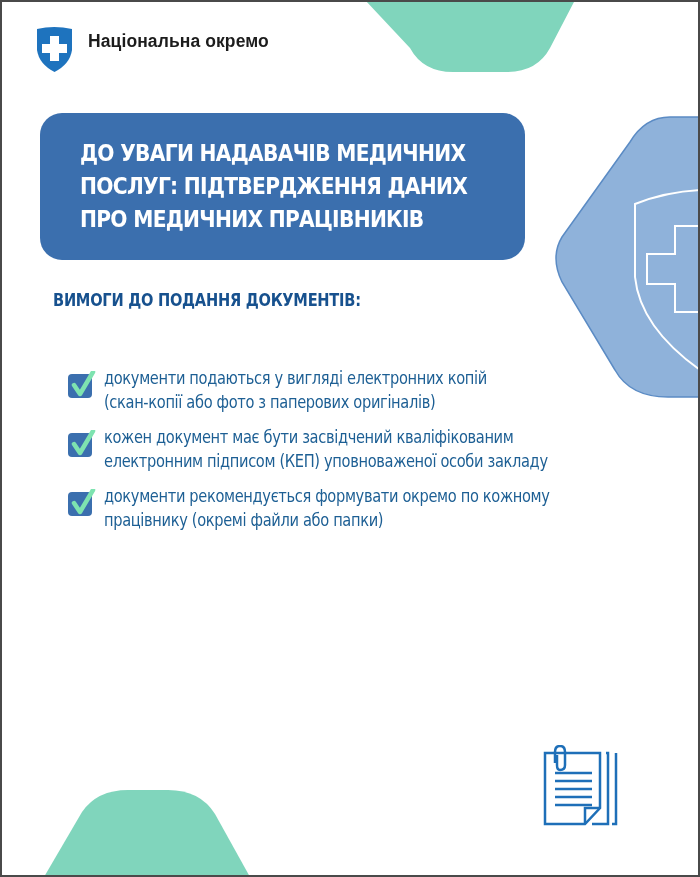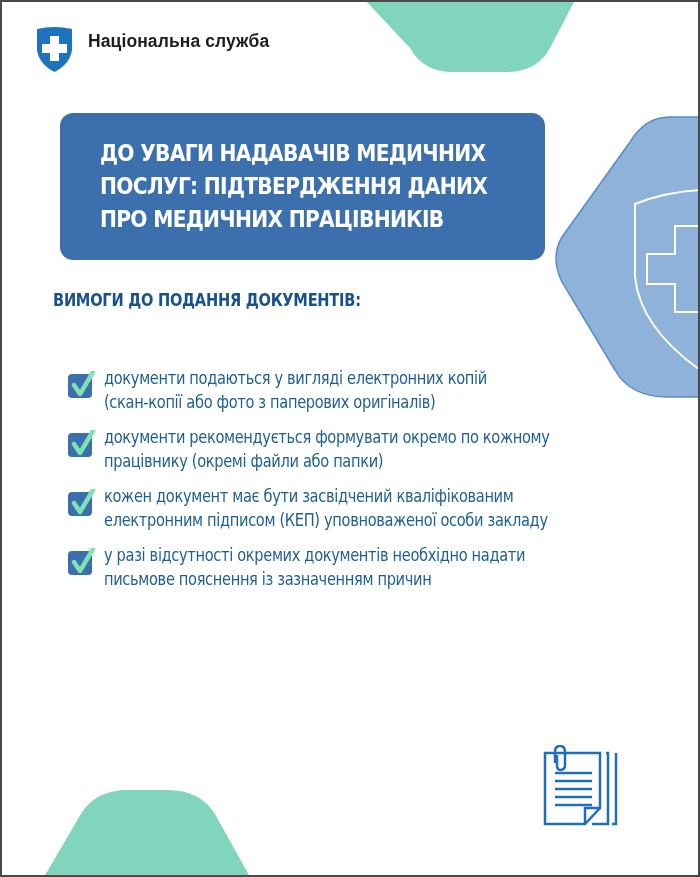--- a/index.html
+++ b/index.html
@@ -1,21 +1,21 @@
 <!DOCTYPE html>
 <html><head>
 <meta charset="utf-8">
 <style>
   html, body { margin: 0; padding: 0; }
   body { width: 700px; height: 877px; background: #ffffff; position: relative; overflow: hidden; font-family: "Liberation Sans", sans-serif; }
   .frame { position: absolute; inset: 0; border: 2px solid #4a4a4a; box-sizing: border-box; pointer-events: none; z-index: 10; }
   .deco { position: absolute; }
   .logo { position: absolute; left: 35px; top: 26px; display: flex; align-items: flex-start; gap: 14px; }
   .logo-text { font-weight: 700; font-size: 17.5px; line-height: 22px; color: #1c1c1c; margin-top: 4px; letter-spacing: 0.1px; }
-  .title-card { position: absolute; left: 60px; top: 113px; width: 485px; height: 147px; background: #3b6fae; border-radius: 13px; box-sizing: border-box; padding: 24px 0 0 40px; }
+  .title-card { position: absolute; left: 40px; top: 113px; width: 485px; height: 147px; background: #3b6fae; border-radius: 22px; box-sizing: border-box; padding: 24px 0 0 40px; }
   .title-card .line { color: #ffffff; font-family: "DejaVu Sans", sans-serif; font-weight: 700; font-size: 23px; line-height: 33px; letter-spacing: -0.8px; transform: scaleX(0.88); transform-origin: left; white-space: nowrap; }
   .section-heading { position: absolute; left: 53px; top: 290px; color: #17518e; font-family: "DejaVu Sans", sans-serif; font-weight: 700; font-size: 17px; letter-spacing: -0.3px; transform: scaleX(0.86); transform-origin: left; white-space: nowrap; }
   .req-list { position: absolute; left: 52px; top: 350px; margin: 16px; padding: 0; list-style: none; }
   .req-item { display: flex; align-items: flex-start; margin-bottom: 11px; }
   .check { width: 28px; height: 28px; flex: 0 0 28px; margin-top: 5px; margin-right: 8px; position: relative; }
   .req-text { color: #1d5f94; font-family: "DejaVu Sans", sans-serif; font-size: 17px; line-height: 24px; letter-spacing: -0.4px; transform: scaleX(0.86); transform-origin: left; white-space: nowrap; }
   .req-text span { display: block; }
   .doc-icon { position: absolute; left: 540px; top: 745px; }
 </style>
 </head>
@@ -34,21 +34,21 @@
 <svg class="deco" style="left:40px;top:790px" width="215" height="87" viewBox="0 0 215 87">
   <path d="M4,87 L42,22 Q57,0 88,0 L128,0 Q160,0 175,24 L210,87 Z" fill="#80d5bc"></path>
 </svg>
 
 <div class="logo">
   <svg width="39" height="47" viewBox="0 0 39 47">
     <path d="M2,3 Q19,-1 37,3 L37,24 Q35,38 19.5,46 Q4,38 2,24 Z" fill="#1e73be"></path>
     <path d="M15,10 L24,10 L24,18 L32,18 L32,27 L24,27 L24,35 L15,35 L15,27 L7,27 L7,18 L15,18 Z" fill="#ffffff"></path>
   </svg>
   <div class="logo-text">
-    <div>Національна служба</div>
+    <div>Національна окремо</div>
   </div>
 </div>
 
 <div class="title-card">
   <div class="line">ДО УВАГИ НАДАВАЧІВ МЕДИЧНИХ</div>
   <div class="line">ПОСЛУГ: ПІДТВЕРДЖЕННЯ ДАНИХ</div>
   <div class="line">ПРО МЕДИЧНИХ ПРАЦІВНИКІВ</div>
 </div>
 
 <div class="section-heading">ВИМОГИ ДО ПОДАННЯ ДОКУМЕНТІВ:</div>
@@ -63,42 +63,32 @@
       <span>документи подаються у вигляді електронних копій</span>
       <span>(скан-копії або фото з паперових оригіналів)</span>
     </div>
   </li>
   <li class="req-item">
     <svg class="check" viewBox="0 0 28 28">
       <rect x="0" y="3" width="24" height="24" rx="4" fill="#3b6fae"></rect>
       <path d="M6,14 L12,23 L25,1" fill="none" stroke="#7ee3b0" stroke-width="4.5" stroke-linecap="round" stroke-linejoin="round"></path>
     </svg>
     <div class="req-text">
-      <span>документи рекомендується формувати окремо по кожному</span>
-      <span>працівнику (окремі файли або папки)</span>
-    </div>
-  </li>
-  <li class="req-item">
-    <svg class="check" viewBox="0 0 28 28">
-      <rect x="0" y="3" width="24" height="24" rx="4" fill="#3b6fae"></rect>
-      <path d="M6,14 L12,23 L25,1" fill="none" stroke="#7ee3b0" stroke-width="4.5" stroke-linecap="round" stroke-linejoin="round"></path>
-    </svg>
-    <div class="req-text">
       <span>кожен документ має бути засвідчений кваліфікованим</span>
       <span>електронним підписом (КЕП) уповноваженої особи закладу</span>
     </div>
   </li>
   <li class="req-item">
     <svg class="check" viewBox="0 0 28 28">
       <rect x="0" y="3" width="24" height="24" rx="4" fill="#3b6fae"></rect>
       <path d="M6,14 L12,23 L25,1" fill="none" stroke="#7ee3b0" stroke-width="4.5" stroke-linecap="round" stroke-linejoin="round"></path>
     </svg>
     <div class="req-text">
-      <span>у разі відсутності окремих документів необхідно надати</span>
-      <span>письмове пояснення із зазначенням причин</span>
+      <span>документи рекомендується формувати окремо по кожному</span>
+      <span>працівнику (окремі файли або папки)</span>
     </div>
   </li>
 </ul>
 
 <svg class="doc-icon" width="85" height="95" viewBox="0 0 85 95">
   <g fill="none" stroke="#1e6fb8" stroke-width="2.5">
     <path d="M5,8 L60,8 L60,63 L45,79 L5,79 Z"></path>
     <path d="M45,79 L45,63 L60,63"></path>
     <path d="M66,8 L68,8 L68,79 L52,79"></path>
     <path d="M76,8 L76,79 L72,79"></path>

